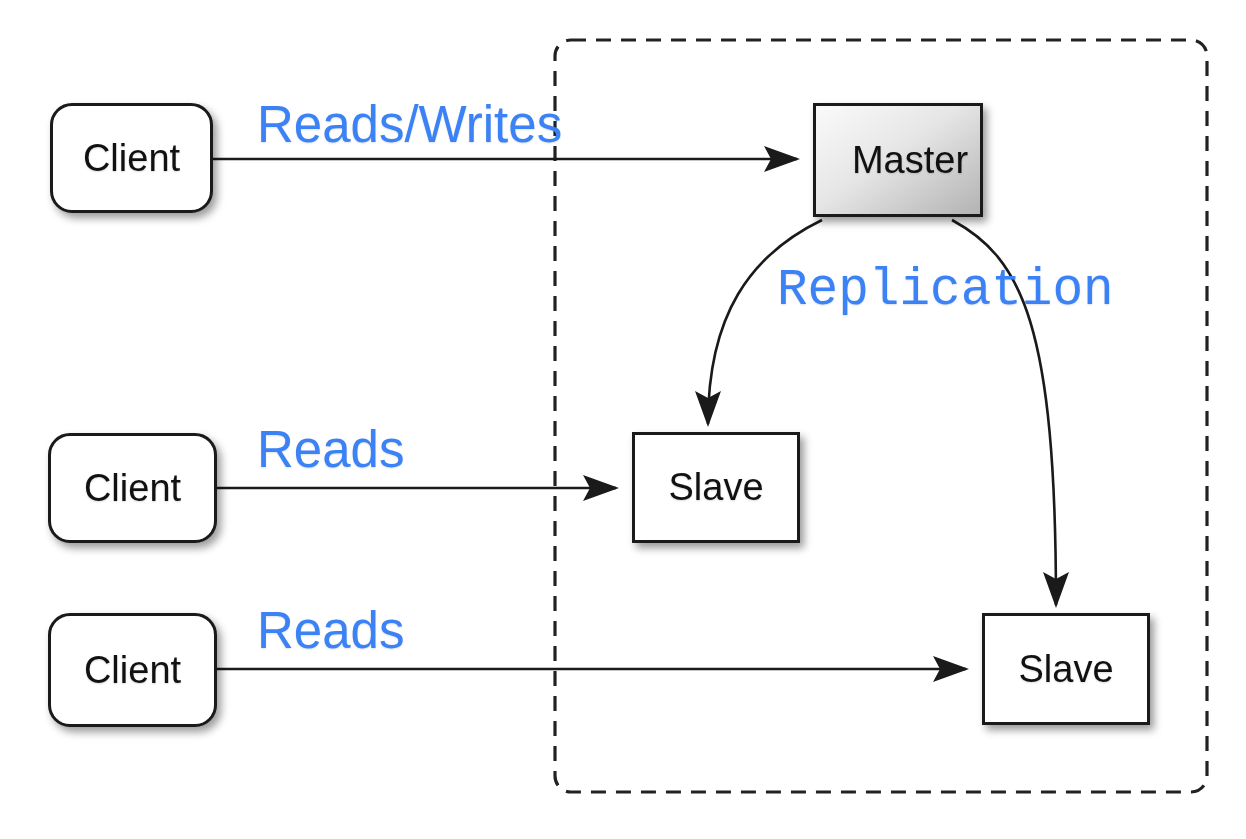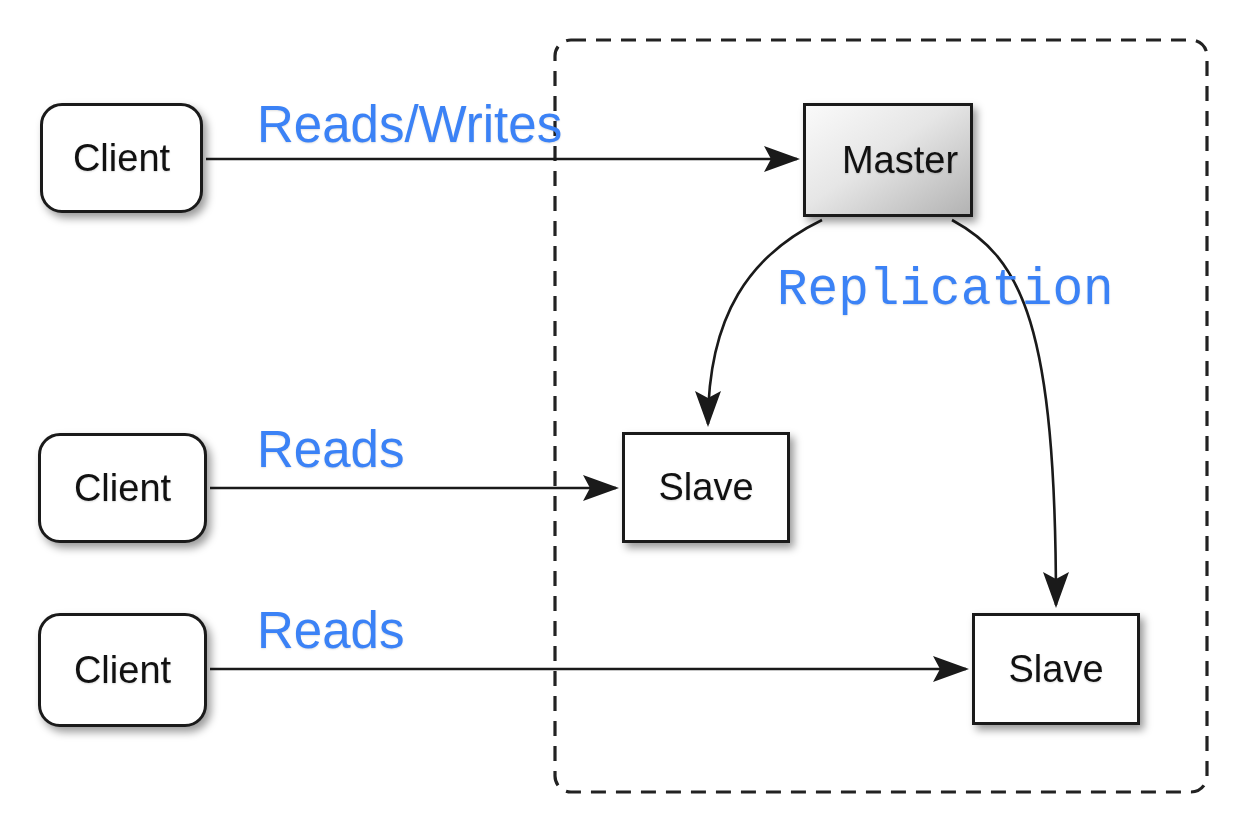--- a/index.html
+++ b/index.html
@@ -27,20 +27,21 @@
     box-sizing: border-box;
     border: 3px solid #1a1a1a;
     background: #ffffff;
     display: flex;
     align-items: center;
     justify-content: center;
     font-size: 38px;
     color: #111111;
     box-shadow: 4px 5px 8px rgba(0,0,0,0.40);
     text-shadow: 0 1px 2px rgba(0,0,0,0.15);
+    margin-left: 10px;
   }
   .node.rounded {
     border-radius: 22px;
   }
   .node.master {
     background: linear-gradient(145deg, #fafafa 0%, #e6e6e6 45%, #b3b3b3 100%);
     padding-left: 24px;
   }
   .edge-label {
     position: absolute;

